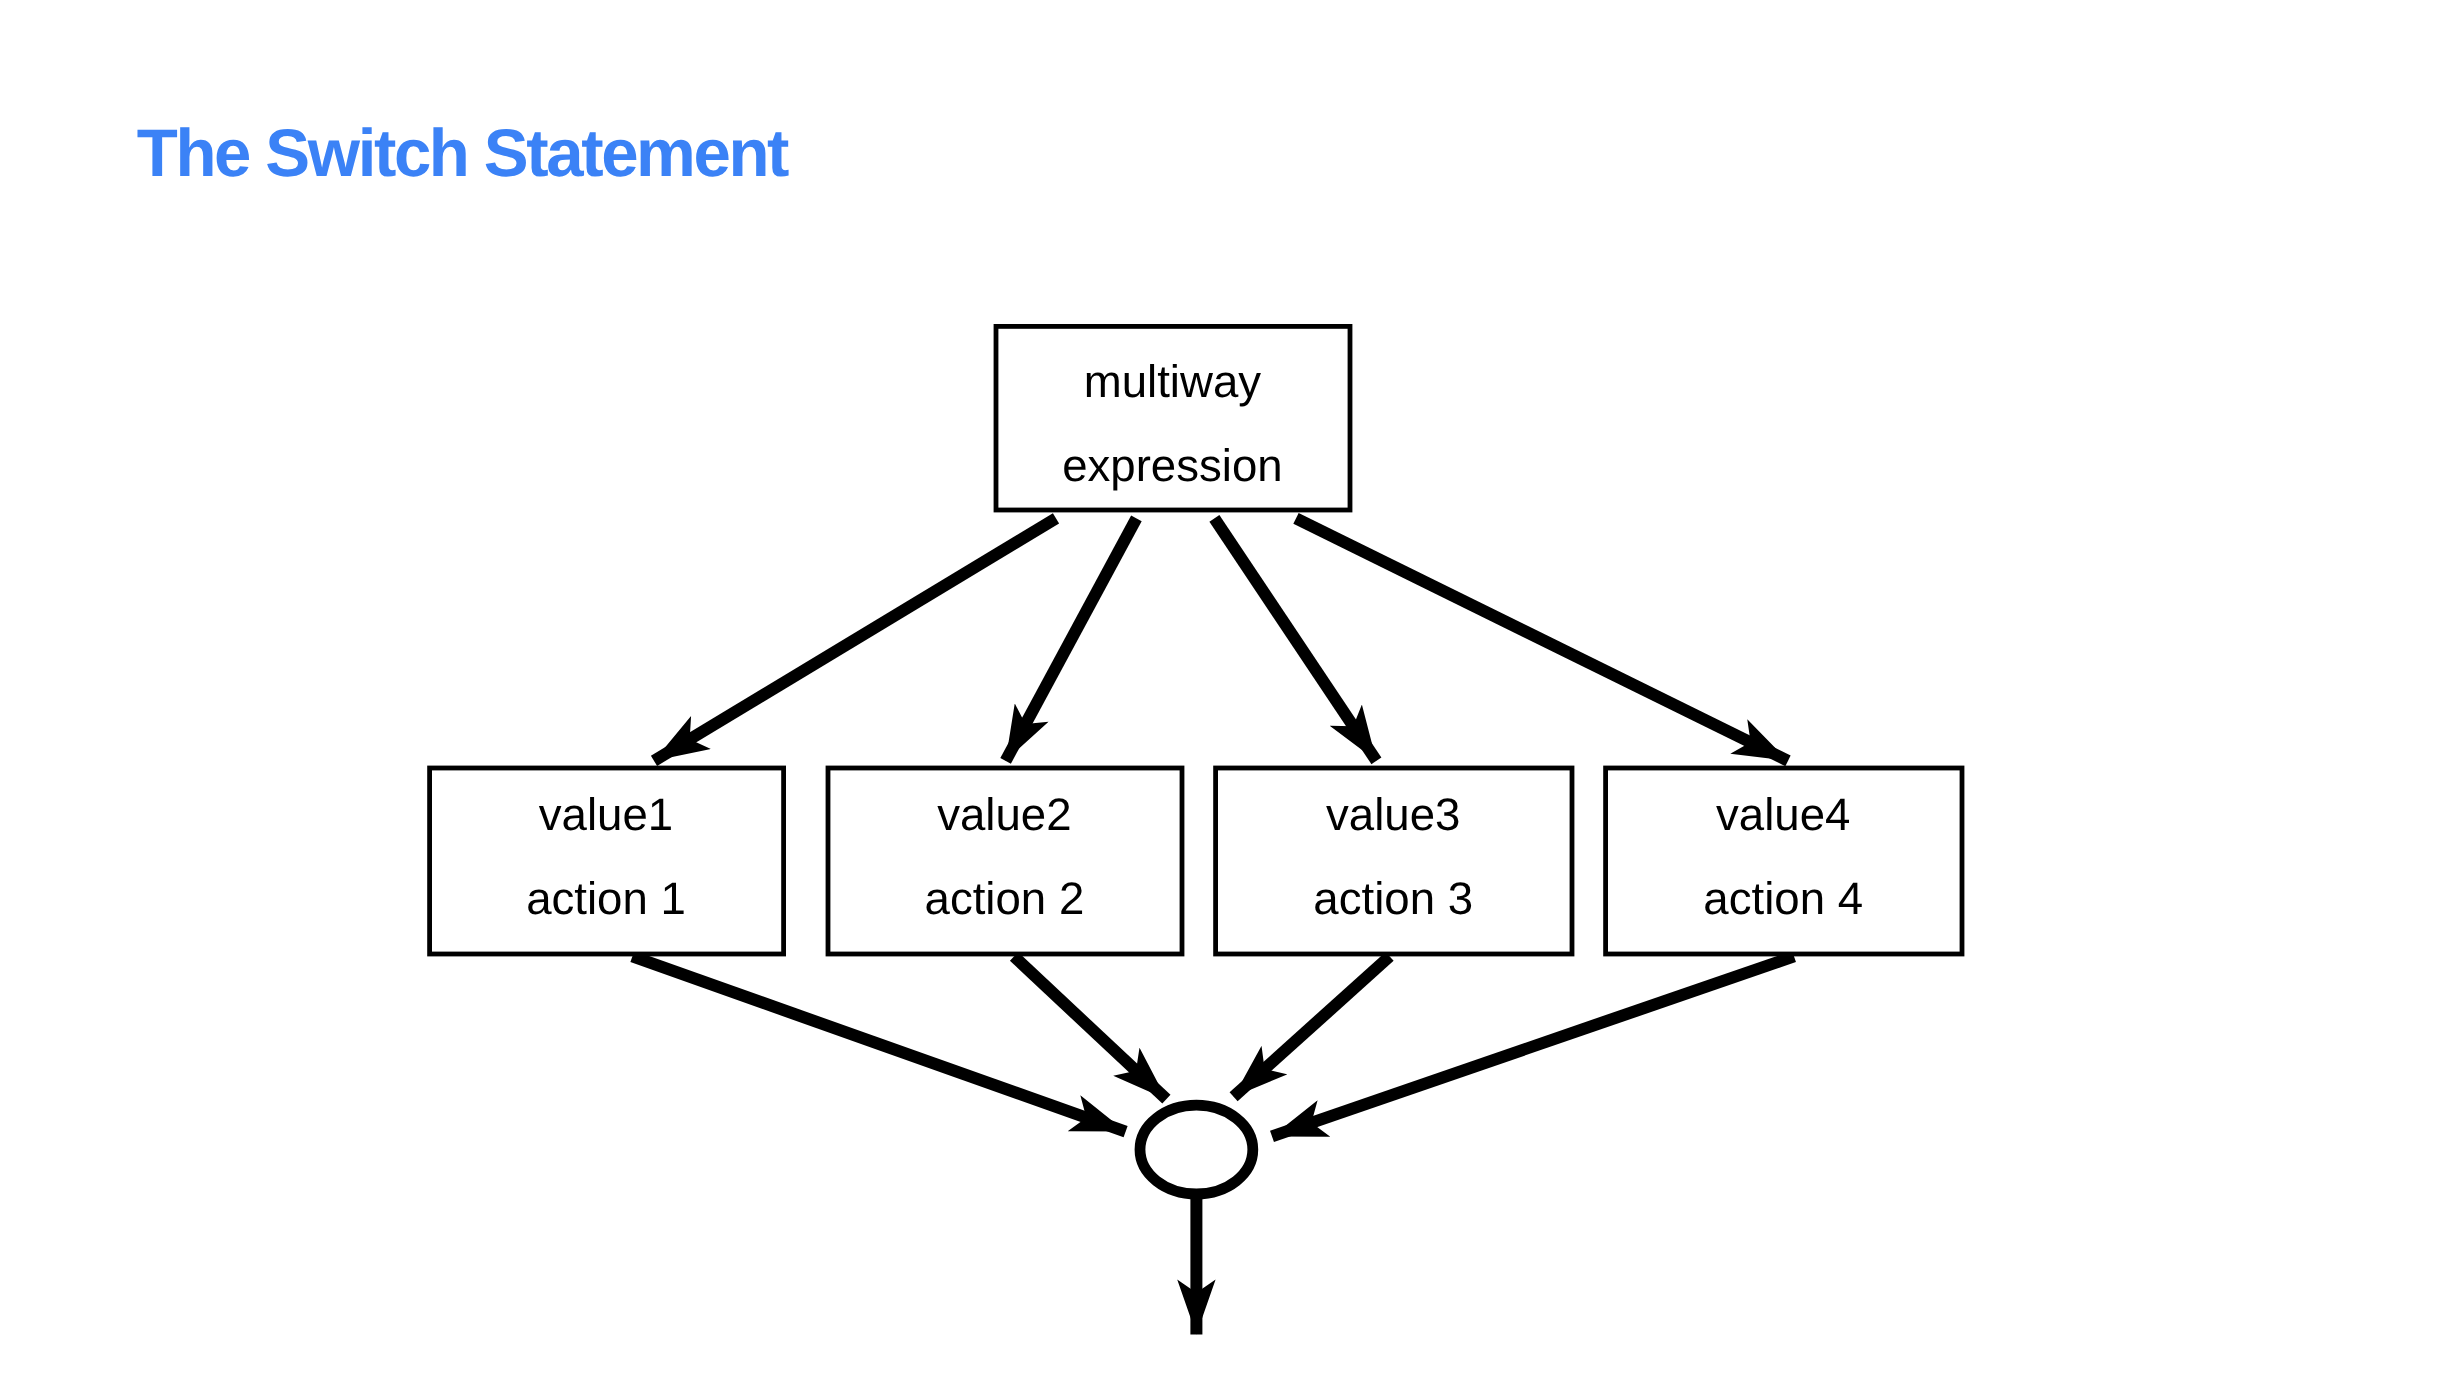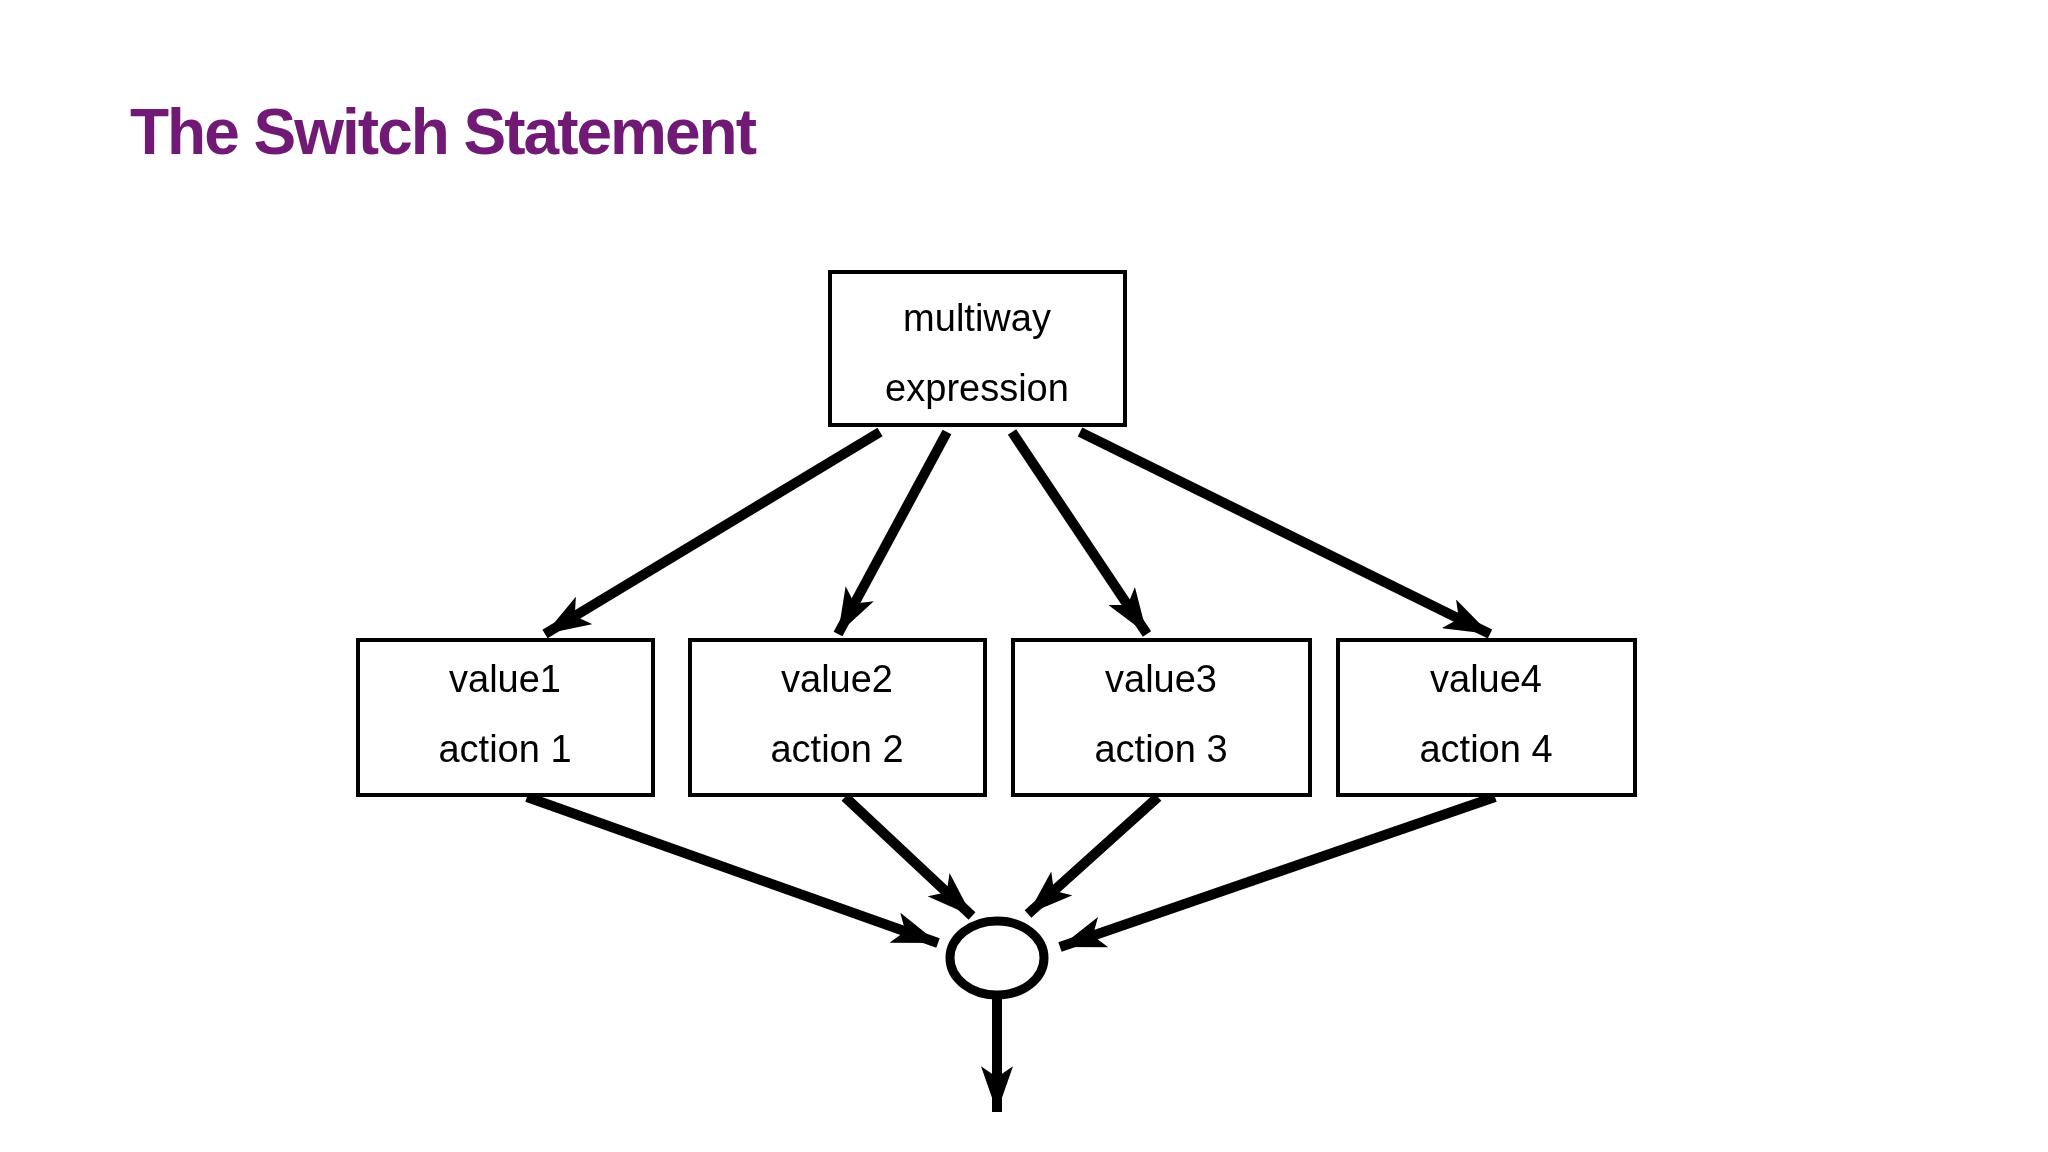--- a/index.html
+++ b/index.html
@@ -12,27 +12,27 @@
     font-family: "Liberation Sans", "DejaVu Sans", sans-serif;
   }
   .slide {
     position: relative;
     width: 2048px;
     height: 1152px;
     background: #ffffff;
   }
   .slide-title {
     position: absolute;
-    left: 130px;
+    left: 114px;
     top: 100px;
-    font-size: 64px;
+    font-size: 56px;
     line-height: 1;
     font-weight: 700;
     letter-spacing: -2px;
-    color: #701a75;
+    color: #3b82f6;
     white-space: nowrap;
   }
   svg.diagram {
     position: absolute;
     left: 0;
     top: 0;
     width: 2048px;
     height: 1152px;
   }
   .node-box {

